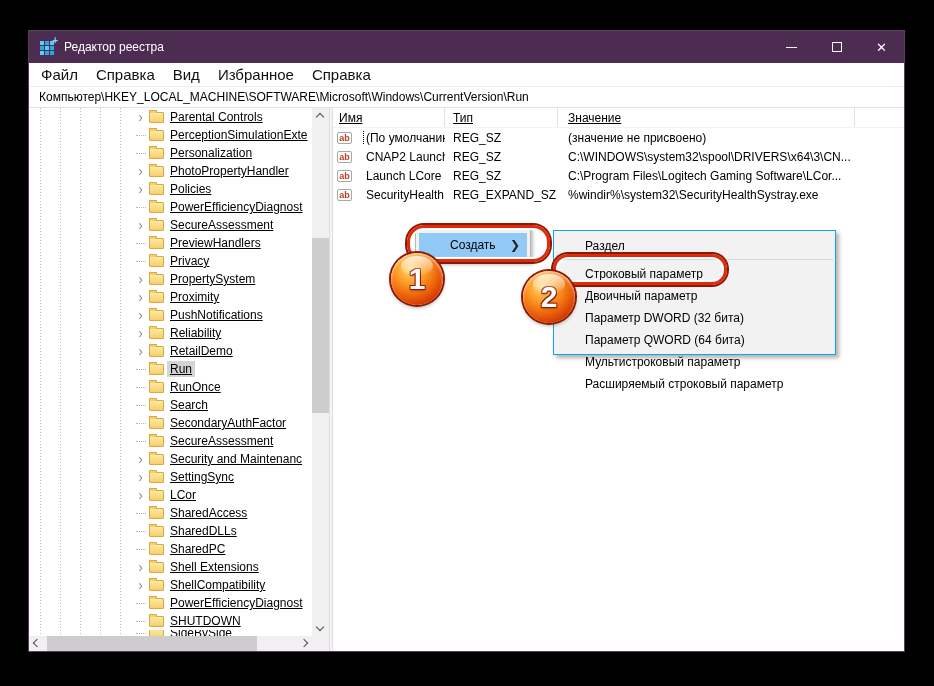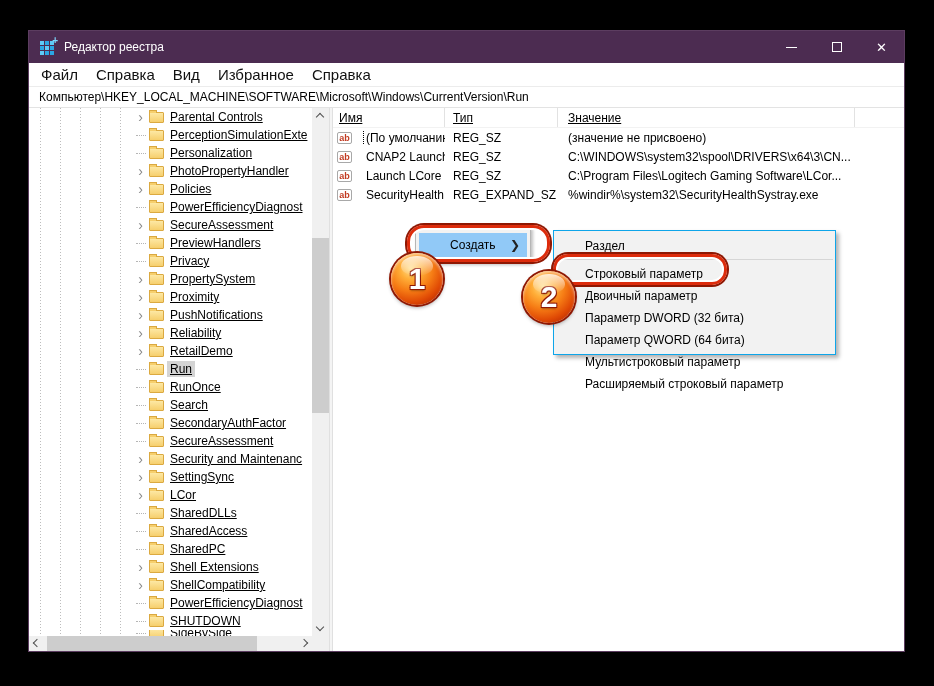--- a/index.html
+++ b/index.html
@@ -338,29 +338,29 @@
     </span>
     <span class="t-folder"></span>
     <span class="t-label">LCor</span>
   </div>
             <div class="trow">
     <span class="t-exp">
 
       <span class="dots"></span>
     </span>
     <span class="t-folder"></span>
+    <span class="t-label">SharedAccess</span>
+  </div>
+            <div class="trow">
+    <span class="t-exp">
+
+      <span class="dots"></span>
+    </span>
+    <span class="t-folder"></span>
     <span class="t-label">SharedDLLs</span>
-  </div>
-            <div class="trow">
-    <span class="t-exp">
-
-      <span class="dots"></span>
-    </span>
-    <span class="t-folder"></span>
-    <span class="t-label">SharedAccess</span>
   </div>
             <div class="trow">
     <span class="t-exp">
 
       <span class="dots"></span>
     </span>
     <span class="t-folder"></span>
     <span class="t-label">SharedPC</span>
   </div>
             <div class="trow expandable">

